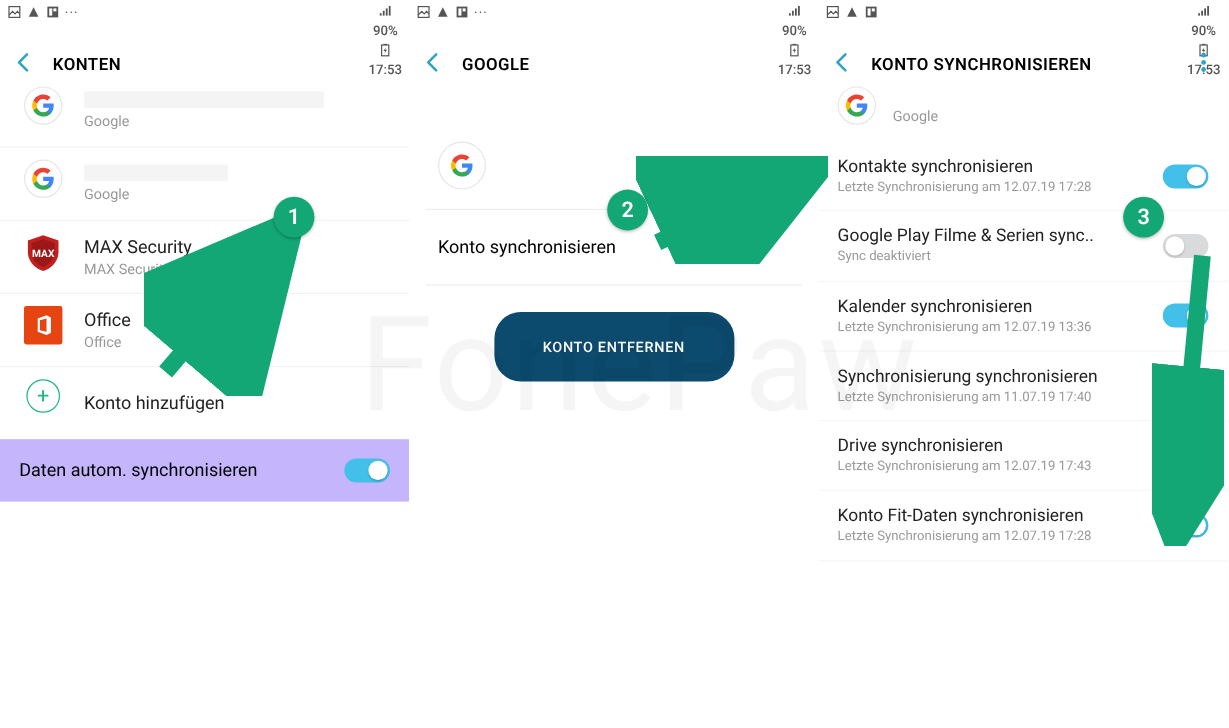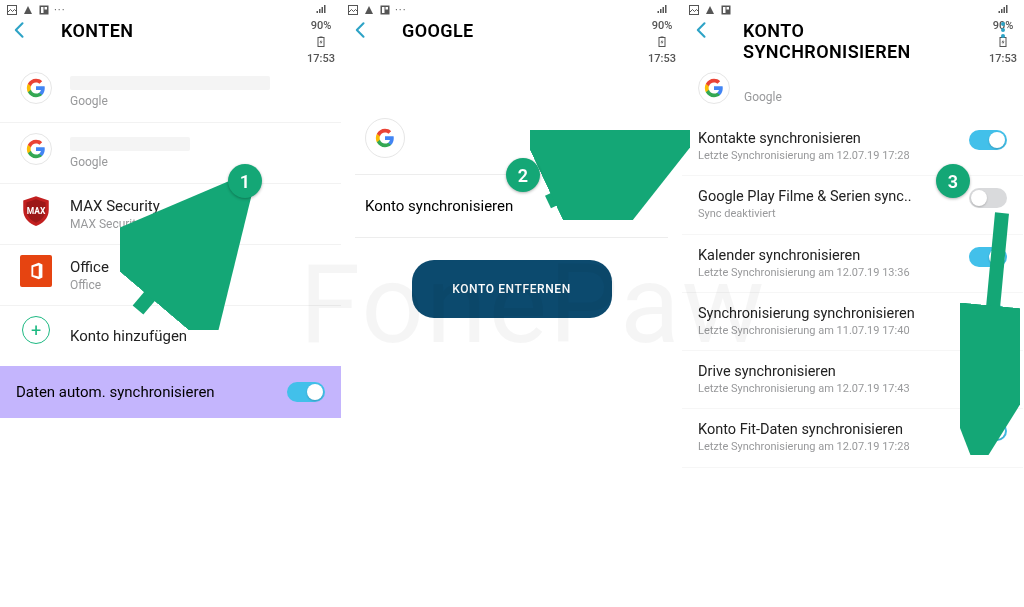--- a/index.html
+++ b/index.html
@@ -30,26 +30,25 @@
   }
   .status-left { display: flex; gap: 4px; align-items: center; }
   .status-right { margin-left: auto; display: flex; gap: 4px; align-items: center; font-weight: 500; flex-direction: column; }
   .stat-ico { width: 12px; height: 12px; display: inline-block; }
   .dots { letter-spacing: 1px; }
 
   
   .title-bar {
     height: 42px;
     display: flex;
-    align-items: flex-start;
+    align-items: flex-end;
     padding: 0 10px;
     font-weight: 600;
-    font-size: 18px;
+    font-size: 14px;
     letter-spacing: 0.4px;
-    gap: 17px;
   }
   .back-arrow {
     width: 20px; height: 20px;
     margin-right: 14px;
     color: #2da3c6;
   }
   .title-text { flex: 1; }
   .overflow-dots {
     width: 20px; height: 20px;
     display: flex; flex-direction: column; align-items: center; justify-content: center;
@@ -165,20 +164,21 @@
     border-radius: 22px;
     font-size: 12px;
     letter-spacing: 0.6px;
     font-weight: 500;
   }
 
   
   .s3 .sync-item {
     padding: 12px 16px;
     display: flex;
+    align-items: center;
     border-bottom: 1px solid #f6f6f6;
   }
   .s3 .sync-item .txt { flex: 1; min-width: 0; padding-right: 8px; }
   .s3 .sync-item .title { font-size: 14.5px; color: #222; white-space: nowrap; overflow: hidden; text-overflow: ellipsis; }
   .s3 .sync-item .sub { font-size: 11px; color: #98999b; margin-top: 2px; line-height: 1.3; }
 
   .s3 .acct-row {
     display: flex; align-items: center;
     padding: 10px 16px 14px;
     gap: 14px;

